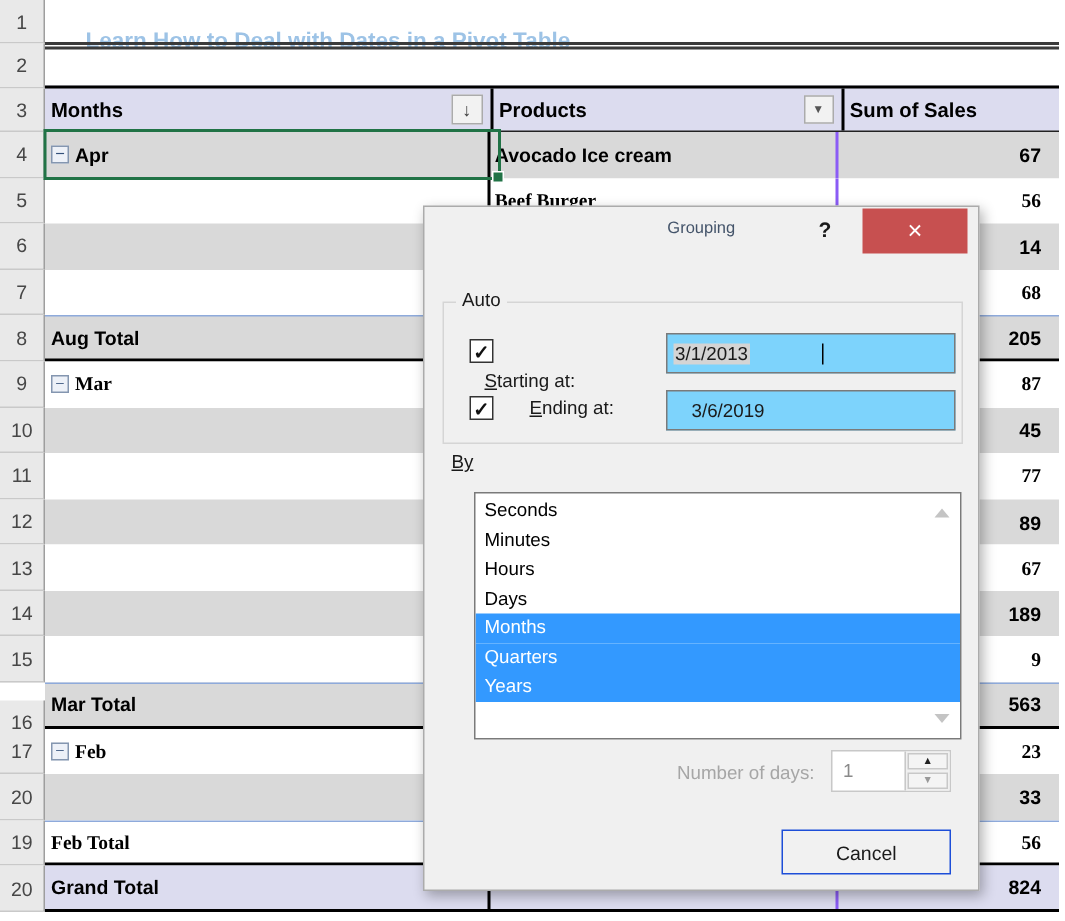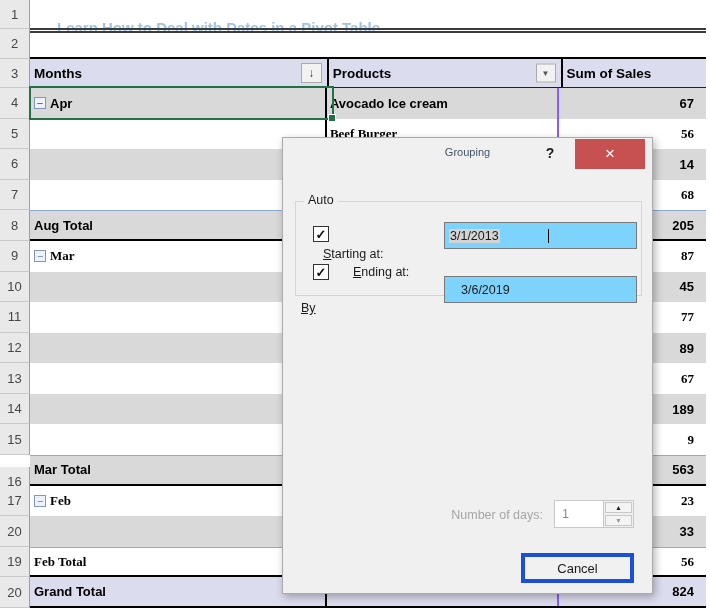--- a/index.html
+++ b/index.html
@@ -101,21 +101,21 @@
   .spin-val{flex:1;color:#8a8a8a;display:flex;align-items:center;padding-left:7px;}
   .spin-btns{width:29px;border-left:1px solid #C8C8C8;display:flex;flex-direction:column;
              background:#F0F0F0;}
   .spin-up,.spin-down{flex:1;display:flex;align-items:center;justify-content:center;
            font-size:7px;border:1px solid #C8C8C8;box-sizing:border-box;margin:1px;background:#F4F4F4;}
   .spin-up{color:#222;}
   .spin-down{color:#999;}
   .dbtn{position:absolute;top:415px;height:30px;box-sizing:border-box;background:#F1F1F1;
         display:flex;align-items:center;justify-content:center;font-size:13px;color:#1a1a1a;}
   .btn-ok{left:113px;width:110px;border:1px solid var(--ok-border-blue);}
-  .btn-cancel{left:238px;width:113px;border:4px solid #1d4ed8;}
+  .btn-cancel{left:238px;width:113px;border:1px solid #1d4ed8;}
 </style>
 </head>
 <body>
 
 <div class="stage">
 
   <div id="row-gutter">
       <div class="rownum" style="top: 0px; height: 29px;">1</div>
       <div class="rownum" style="top: 29px; height: 30px;">2</div>
       <div class="rownum" style="top: 59px; height: 29px;">3</div>
@@ -307,25 +307,36 @@
     <span class="cb-label" style="left:40px;top:89px;margin-top:20px;"><u>S</u>tarting at:</span>
     <div class="txt" style="left:161px;top:84px;width:193px;height:27px;">
       <span class="selval">3/1/2013</span>
         <span class="caret"></span>
     </div>
 
     <span class="cb" style="left:30px;top:126px;">
       <span>✓</span>
     </span>
     <span class="cb-label" style="left:54px;top:127px;margin-left:16px;"><u>E</u>nding at:</span>
-    <div class="txt" style="left:161px;top:138px;width:193px;height:27px;padding-left:16px;">
+    <div class="txt" style="left:161px;top:122px;width:193px;height:27px;padding-left:16px;">
       <span>3/6/2019</span>
     </div>
 
     <span class="by-label">By</span>
+    <div class="by-list" id="by-list">
+      <span class="chev chev-up"></span>
+      <span class="chev chev-down"></span>
+    <div class="by-item">Seconds</div>
+        <div class="by-item">Minutes</div>
+        <div class="by-item">Hours</div>
+        <div class="by-item">Days</div>
+        <div class="by-item sel">Months</div>
+        <div class="by-item sel">Quarters</div>
+        <div class="by-item sel">Years</div>
+      </div>
 
     <span class="days-label">Number of days:</span>
     <div class="spinner">
       <span class="spin-val">1</span>
       <span class="spin-btns">
         <span class="spin-up">▲</span>
         <span class="spin-down">▼</span>
       </span>
     </div>
 

